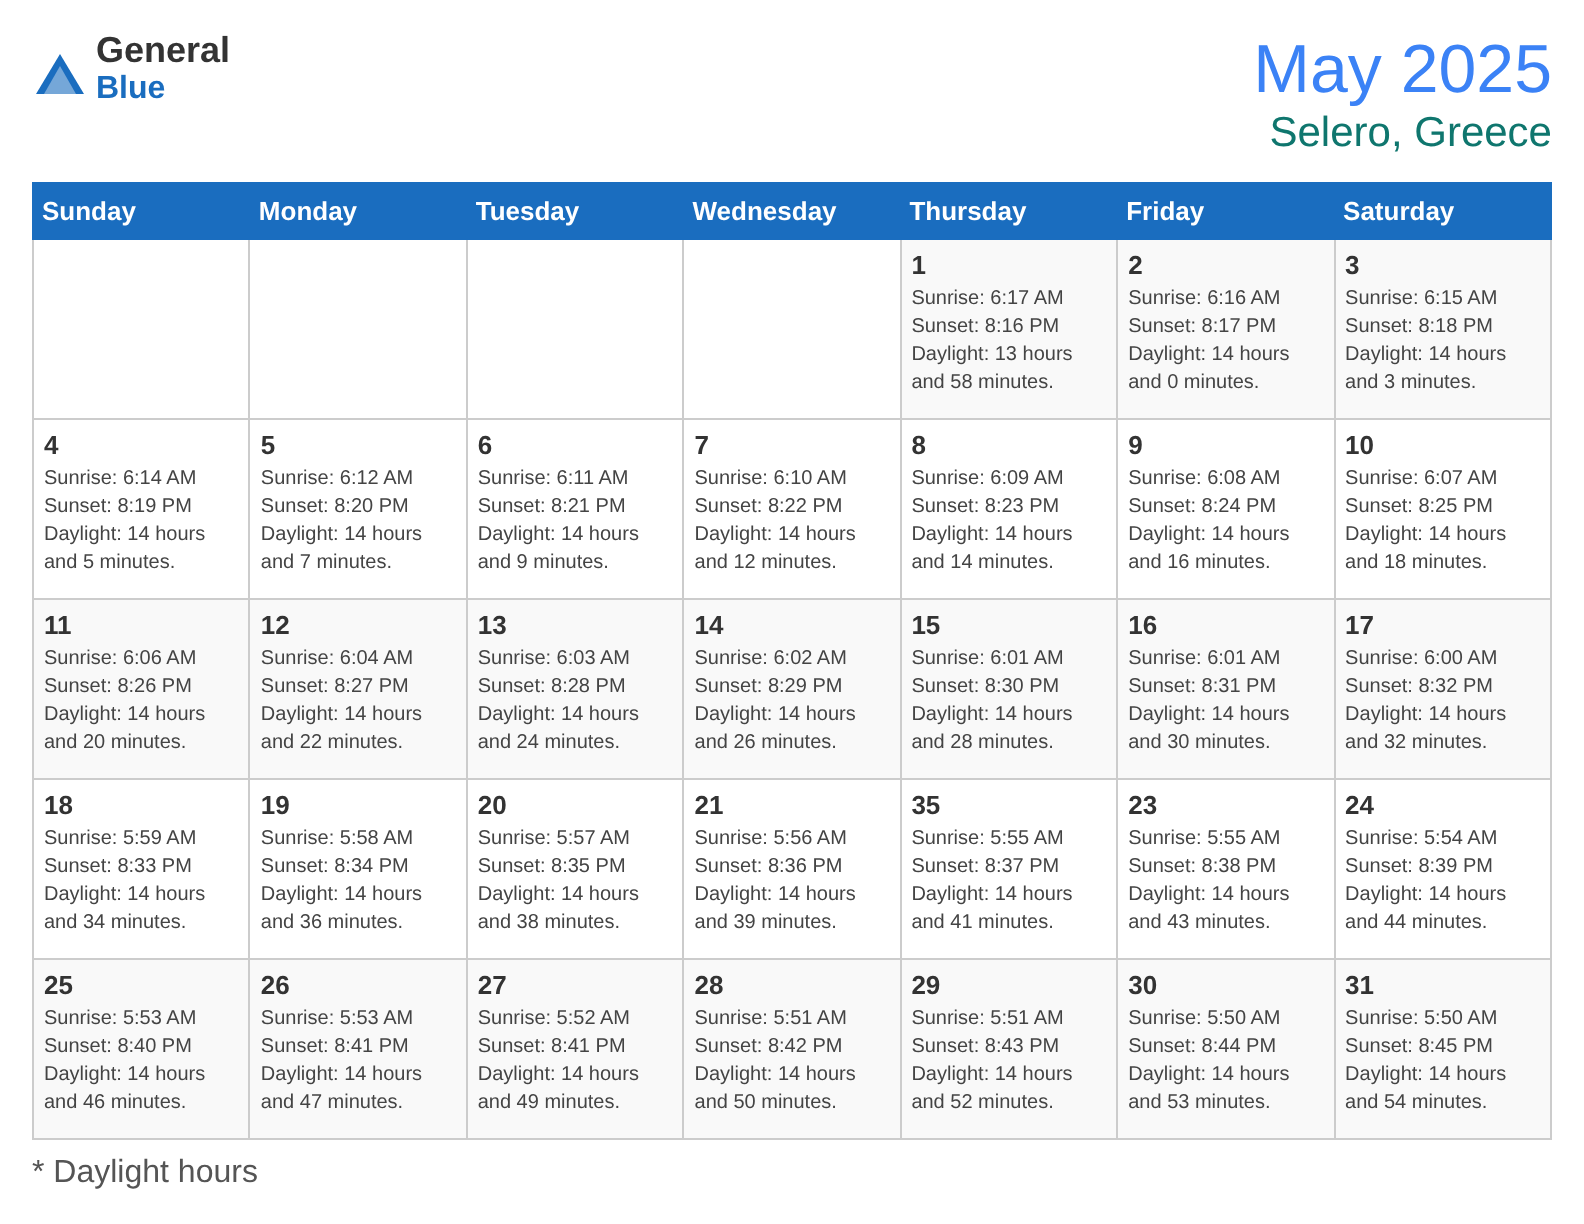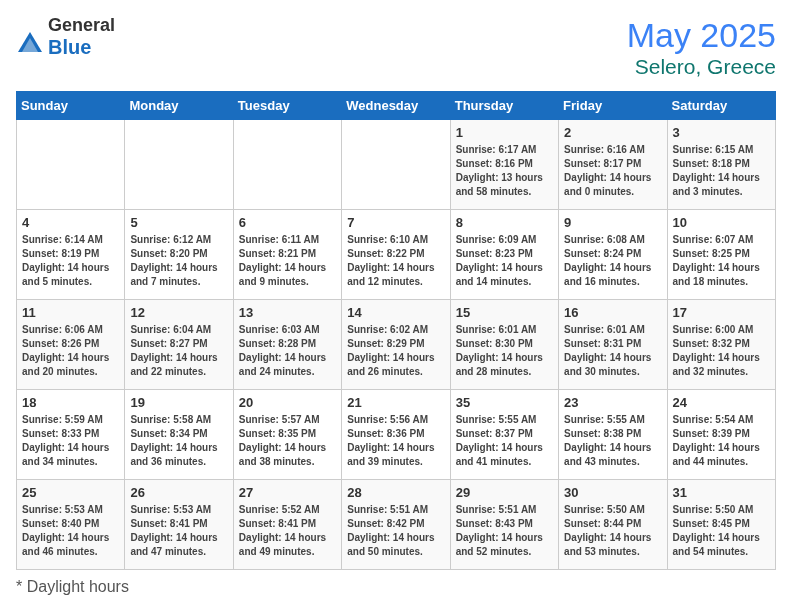--- a/index.html
+++ b/index.html
@@ -24,21 +24,21 @@
       display: flex;
       flex-direction: column;
       line-height: 1.1;
     }
     .logo-general {
       font-size: 18px;
       font-weight: bold;
       color: #333;
     }
     .logo-blue {
-      font-size: 20px;
+      font-size: 16px;
       font-weight: bold;
       color: #1a6dbf;
     }
     .logo-icon {
       width: 28px;
       height: 28px;
       margin-right: 4px;
     }
     .title-block {
       text-align: right;
@@ -83,21 +83,20 @@
     .day-number {
       font-size: 13px;
       font-weight: bold;
       margin-bottom: 3px;
       color: #333;
     }
     .day-info {
       font-size: 10px;
       line-height: 1.4;
       color: #444;
-      font-weight: bold;
     }
     tbody tr:nth-child(odd) td {
       background: #f9f9f9;
     }
     tbody tr:nth-child(even) td {
       background: #ffffff;
     }
     .empty-cell {
       background: #fff !important;
     }

